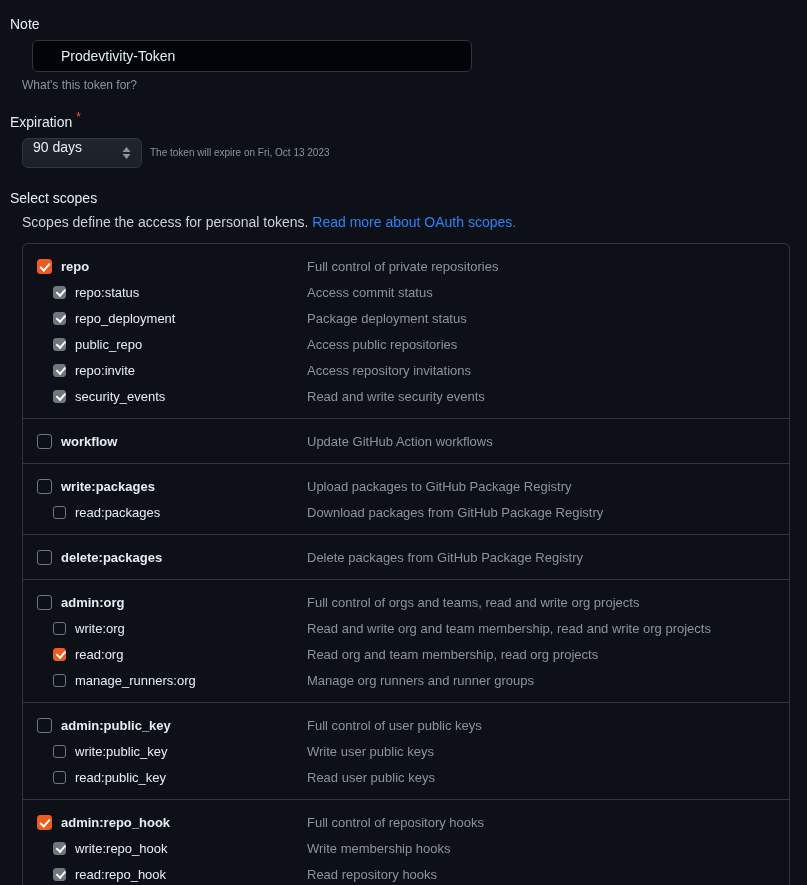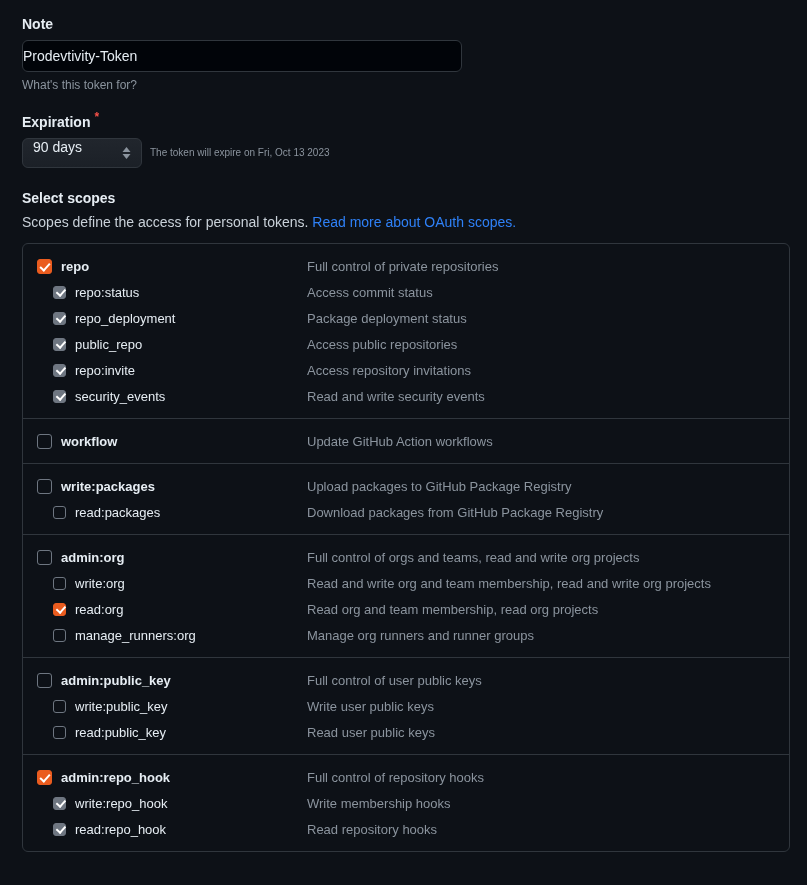--- a/index.html
+++ b/index.html
@@ -7,35 +7,35 @@
     margin: 0; padding: 0;
     width: 807px; height: 885px;
     background: #0d1117;
     font-family: "Liberation Sans", sans-serif;
     overflow: hidden;
   }
   .page { position: relative; width: 807px; height: 885px; }
 
   
   .field-label {
-    font-size: 14px; font-weight: bold; color: #e6edf3;
-    margin: 0 0 8px 22px;
+    font-size: 14px; font-weight: normal; color: #e6edf3;
+    margin: 0 0 8px 10px;
   }
   .note-wrap { padding-top: 16px; }
   .text-input {
     display: block;
-    margin-left: 22px;
+    margin-left: 32px;
     width: 440px; height: 32px;
     background: #010409;
     border: 1px solid #30363d;
     border-radius: 6px;
     color: #e6edf3;
     font-size: 14px;
     font-family: "Liberation Sans", sans-serif;
-    padding: 0 0;
+    padding: 0 28px;
     outline: none;
   }
   .hint {
     font-size: 12px; color: #8b949e;
     margin: 6px 0 0 22px;
   }
 
   
   .exp-block { margin-top: 18px; }
   .req-star { color: #f85149; font-size: 12px; margin-left: 4px; vertical-align: super; }
@@ -216,20 +216,27 @@
         </div>
         <div class="scope-row child">
           <span class="cb "></span>
           <span class="scope-name">read:packages</span>
           <span class="scope-desc">Download packages from GitHub Package Registry</span>
         </div>
       </div>
       <div class="scope-group">
         <div class="scope-row parent">
           <span class="cb "></span>
+          <span class="scope-name">delete:packages</span>
+          <span class="scope-desc">Delete packages from GitHub Package Registry</span>
+        </div>
+      </div>
+      <div class="scope-group">
+        <div class="scope-row parent">
+          <span class="cb "></span>
           <span class="scope-name">admin:org</span>
           <span class="scope-desc">Full control of orgs and teams, read and write org projects</span>
         </div>
         <div class="scope-row child">
           <span class="cb "></span>
           <span class="scope-name">write:org</span>
           <span class="scope-desc">Read and write org and team membership, read and write org projects</span>
         </div>
         <div class="scope-row child">
           <span class="cb checked"></span>

